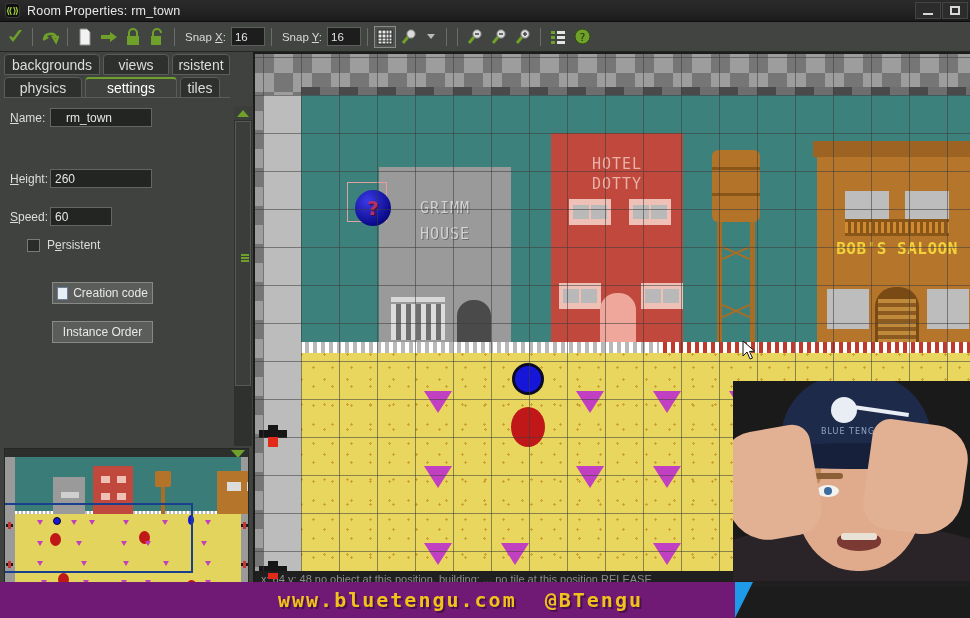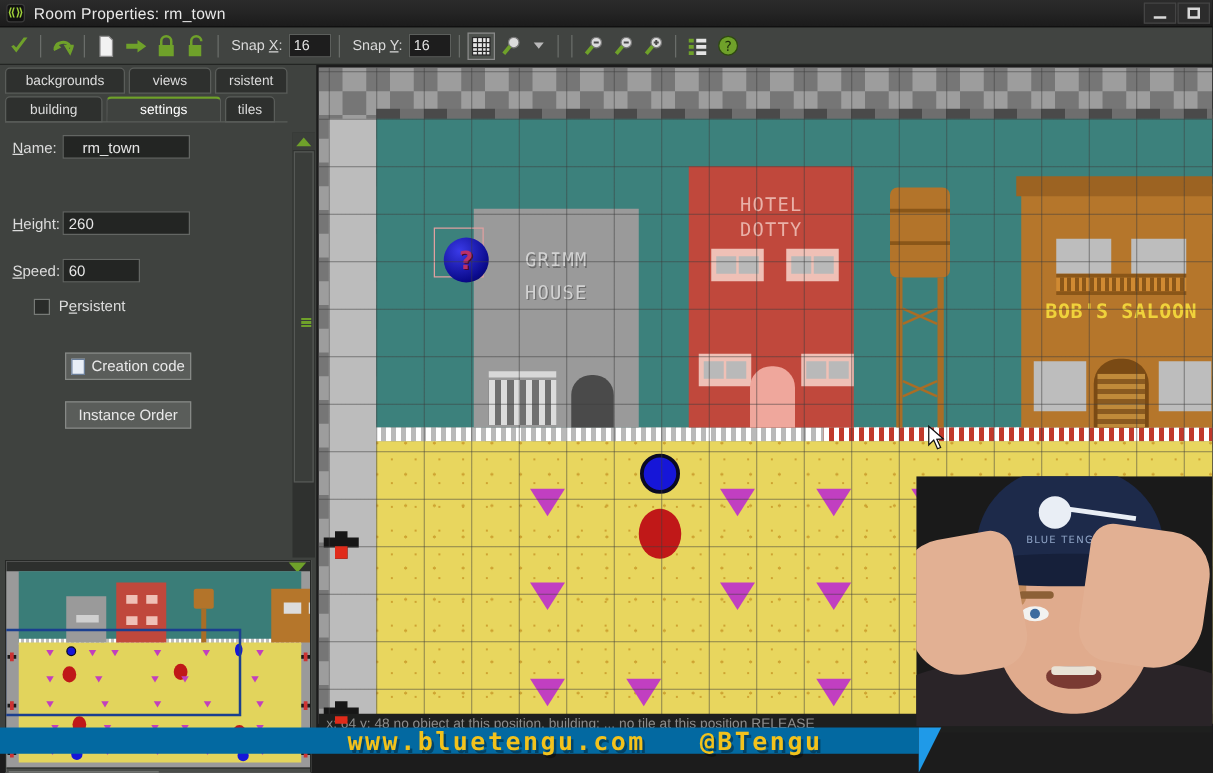--- a/index.html
+++ b/index.html
@@ -38,21 +38,21 @@
     padding-left:3px; }
   .tb-caret { width:0;height:0;border-left:4px solid transparent;
     border-right:4px solid transparent;border-top:5px solid #b9b9b9; margin:0 5px; }
 
   
   #leftpanel { position:absolute; left:0; top:52px; width:253px; height:536px;
     background:#3f423f; }
   #tabs { position:absolute; left:4px; top:2px; width:226px; height:44px; }
   .tabrow { display:flex; gap:3px; }
   .tab { height:21px; background:#2e302e; border:1px solid #5a5d5a;
-    border-radius:4px 4px 0 0; color:#dcdcdc; font-size:11px;
+    border-radius:4px 4px 0 0; color:#dcdcdc; font-size:14px;
     display:flex; align-items:center; justify-content:center; }
   .tab.active { background:#3f423f; border-top:2px solid #6fa12a;
     border-bottom:1px solid #3f423f; color:#ffffff; }
   #tabpane { position:absolute; left:4px; top:45px; width:226px; height:1px;
     background:#5a5d5a; }
 
   .field-row { position:absolute; display:flex; align-items:center; }
   .flabel { color:#dcdcdc; font-size:12px; }
   .flabel u { text-decoration:underline; }
   .finput { background:#232523; border:1px solid #636663; color:#e6e6e6;
@@ -242,22 +242,22 @@
   .wc-teeth { position:absolute; left:108px; top:152px; width:36px; height:7px;
     background:#e8e2d6; border-radius:3px; }
   .wc-hand-l { position:absolute; left:-8px; top:48px; width:92px; height:110px;
     background:#e2b093; border-radius:34px 18px 26px 40px; transform:rotate(-10deg); }
   .wc-hand-r { position:absolute; left:134px; top:42px; width:98px; height:110px;
     background:#e2b093; border-radius:18px 34px 40px 26px; transform:rotate(8deg); }
   .wc-shoulder { position:absolute; left:-20px; bottom:-10px; width:280px; height:66px;
     background:#2a2428; border-radius:48% 48% 0 0; }
 
   
-  #banner { position:absolute; left:0; top:582px; width:735px; height:21px;
-    background:#0369a1; display:flex; align-items:center;gap:15px; }
+  #banner { position:absolute; left:0; top:582px; width:735px; height:36px;
+    background:#701a75; display:flex; align-items:center; }
   #banner:after { content:''; position:absolute; right:-18px; top:0;
     border-top:36px solid #1f9ae8; border-right:18px solid transparent; }
   .bn-txt { color:#f2c21c; font-family:"DejaVu Sans Mono", monospace;
     font-size:20px; font-weight:bold; letter-spacing:2px;
     text-shadow:2px 2px 0 rgba(0,0,0,.35); }
   #bn-url { margin-left:278px; }
   #bn-handle { margin-left:28px; }
 </style>
 </head>
 <body>
@@ -387,21 +387,21 @@
         </div>
         <div class="tab" style="width:66px;">
           <span>views</span>
         </div>
         <div class="tab" style="width:58px;">
           <span>rsistent</span>
         </div>
       </div>
       <div class="tabrow" style="position:absolute;left:0;top:23px;width:226px;">
         <div class="tab" style="width:78px;">
-          <span>building</span>
+          <span>physics</span>
         </div>
         <div class="tab active" style="width:92px;">
           <span>settings</span>
         </div>
         <div class="tab" style="width:40px;">
           <span>tiles</span>
         </div>
       </div>
     </div>
     <div id="tabpane"></div>

